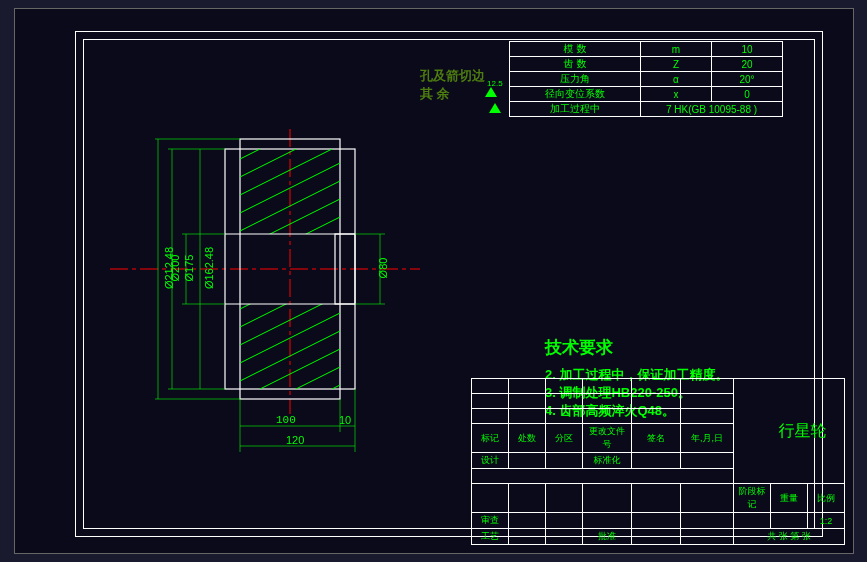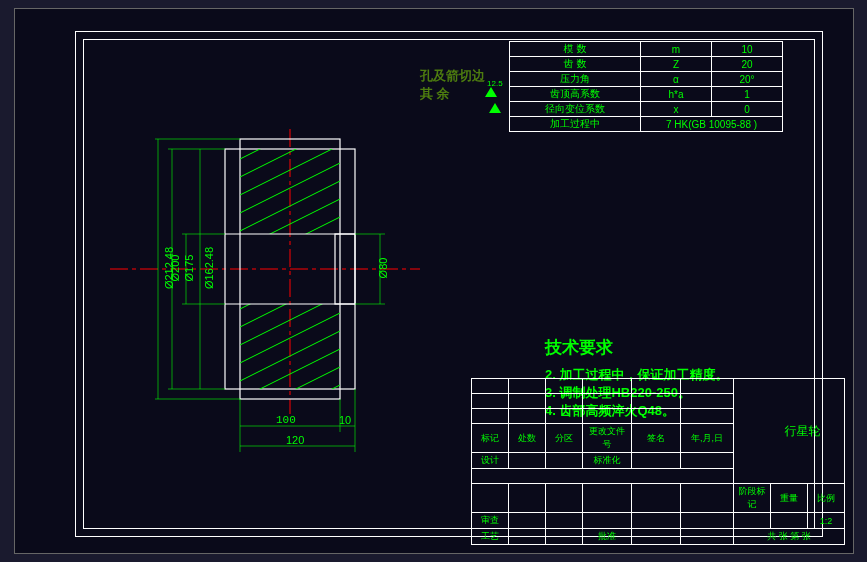--- a/index.html
+++ b/index.html
@@ -41,25 +41,20 @@
             <td>齿  数</td>
             <td>Z</td>
             <td>20</td>
           </tr>
    <tr>
             <td>压力角</td>
             <td>α</td>
             <td>20°</td>
           </tr>
    <tr>
-            <td>齿顶高系数</td>
-            <td>h*a</td>
-            <td>1</td>
-          </tr>
-   <tr>
             <td>径向变位系数</td>
             <td>x</td>
             <td>0</td>
           </tr>
    <tr>
             <td>加工过程中</td>
             <td colspan="2">7 HK(GB 10095-88 )</td>
           </tr>
   </tbody>
       </table>
@@ -167,21 +162,21 @@
 
   <table class="title-blk">
    <tbody>
           <tr>
             <td class="a"></td>
             <td class="b"></td>
             <td class="c"></td>
             <td class="d"></td>
             <td class="e"></td>
             <td class="f"></td>
-            <td class="g" rowspan="6" colspan="3" style="vertical-align:middle;"><span style="font-size:12px;margin-left:27px;">行星轮</span></td>
+            <td class="g" rowspan="6" colspan="3" style="vertical-align:middle;"><span style="font-size:16px;margin-left:27px;">行星轮</span></td>
           </tr>
    <tr>
             <td></td>
             <td></td>
             <td></td>
             <td></td>
             <td></td>
             <td></td>
           </tr>
    <tr>

